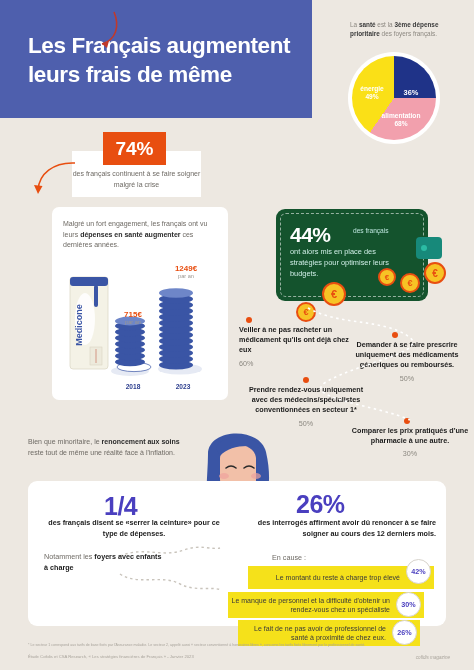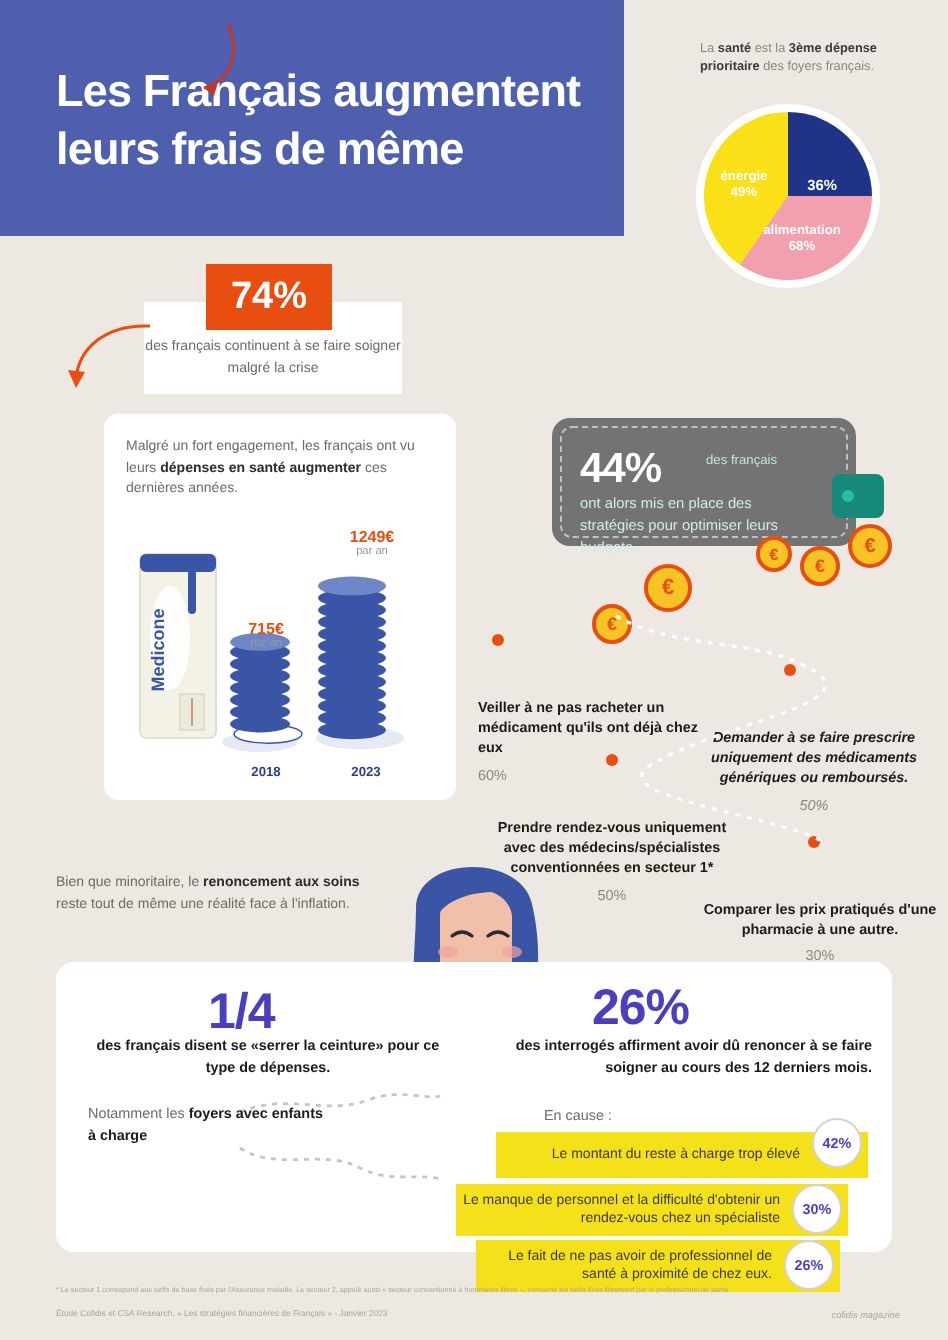--- a/index.html
+++ b/index.html
@@ -86,22 +86,22 @@
   .price-2023 { left: 110px; top: 57px; width: 48px; }
   .yearlbl {
     position: absolute; font-weight: bold; font-size: 6.6px; color: #2C3E8E;
     text-align: center;
   }
   .yr2018 { left: 62px; top: 176px; width: 38px; }
   .yr2023 { left: 112px; top: 176px; width: 38px; }
 
   
   .wallet {
-    position: absolute; left: 276px; top: 209px; width: 152px; height: 64px;
-    background: #737373; border-radius: 9px;
+    position: absolute; left: 276px; top: 209px; width: 152px; height: 92px;
+    background: #14532d; border-radius: 9px;
   }
   .wallet-dash {
     position: absolute; left: 4px; top: 4px; right: 4px; bottom: 4px;
     border: 1.2px dashed rgba(255,255,255,0.55); border-radius: 6px;
   }
   .wallet-clasp {
     position: absolute; left: 140px; top: 28px; width: 26px; height: 22px;
     background: #17897A; border-radius: 4px;
   }
   .wallet-clasp::after {
@@ -121,21 +121,21 @@
     font-size: 7.4px; color: #CFEDE6; line-height: 1.48;
   }
   .coin {
     position: absolute; border-radius: 50%;
     background: #F7C325; border: 2.2px solid #E84E10;
     color: #E84E10; font-weight: bold;
     display: flex; align-items: center; justify-content: center;
   }
 
   
-  .strat { position: absolute; margin-top: 24px; }
+  .strat { position: absolute; }
   .strat .t { font-weight: bold; font-size: 7.2px; color: #1B1B1B; line-height: 1.42; }
   .strat .p { font-size: 7.2px; color: #8C8880; margin-top: 3px; }
   .dot {
     position: absolute; width: 6px; height: 6px; border-radius: 50%;
     background: #E84E10;
   }
 
   
   .renonce {
     position: absolute; left: 28px; top: 437px; width: 168px;
@@ -327,21 +327,21 @@
   <div class="coin" style="left:322px; top:282px; width:24px; height:24px; font-size:11px;">€</div>
   <div class="coin" style="left:296px; top:302px; width:20px; height:20px; font-size:9px;">€</div>
 
   <div class="dot" style="left:246px; top:317px;"></div>
   <div class="strat" style="left:239px; top:325px; width:116px;">
     <div class="t">Veiller à ne pas racheter un médicament qu'ils ont déjà chez eux</div>
     <div class="p">60%</div>
   </div>
 
   <div class="dot" style="left:392px; top:332px;"></div>
-  <div class="strat" style="left:340px; top:340px; width:134px; text-align:center;font-style:italic;">
+  <div class="strat" style="left:340px; top:340px; width:134px; text-align:center;">
     <div class="t">Demander à se faire prescrire uniquement des médicaments génériques ou remboursés.</div>
     <div class="p">50%</div>
   </div>
 
   <div class="dot" style="left:303px; top:377px;"></div>
   <div class="strat" style="left:240px; top:385px; width:132px; text-align:center;">
     <div class="t">Prendre rendez-vous uniquement avec des médecins/spécialistes conventionnées en secteur 1*</div>
     <div class="p">50%</div>
   </div>
 

